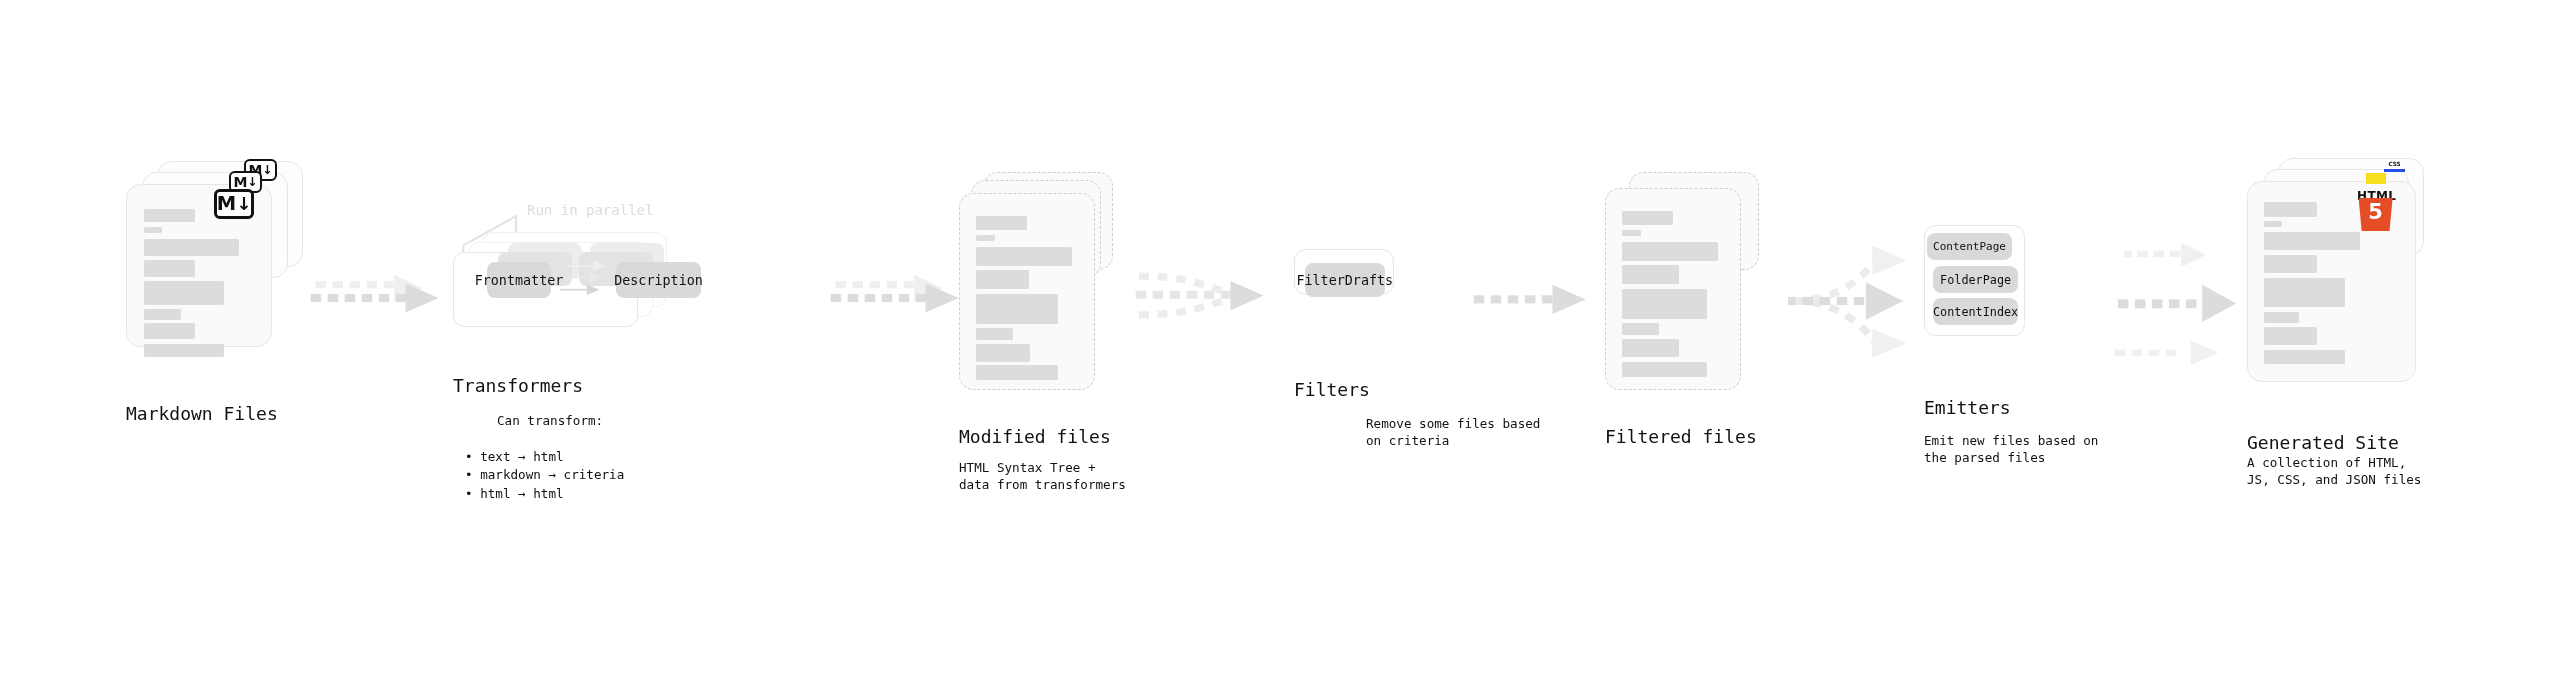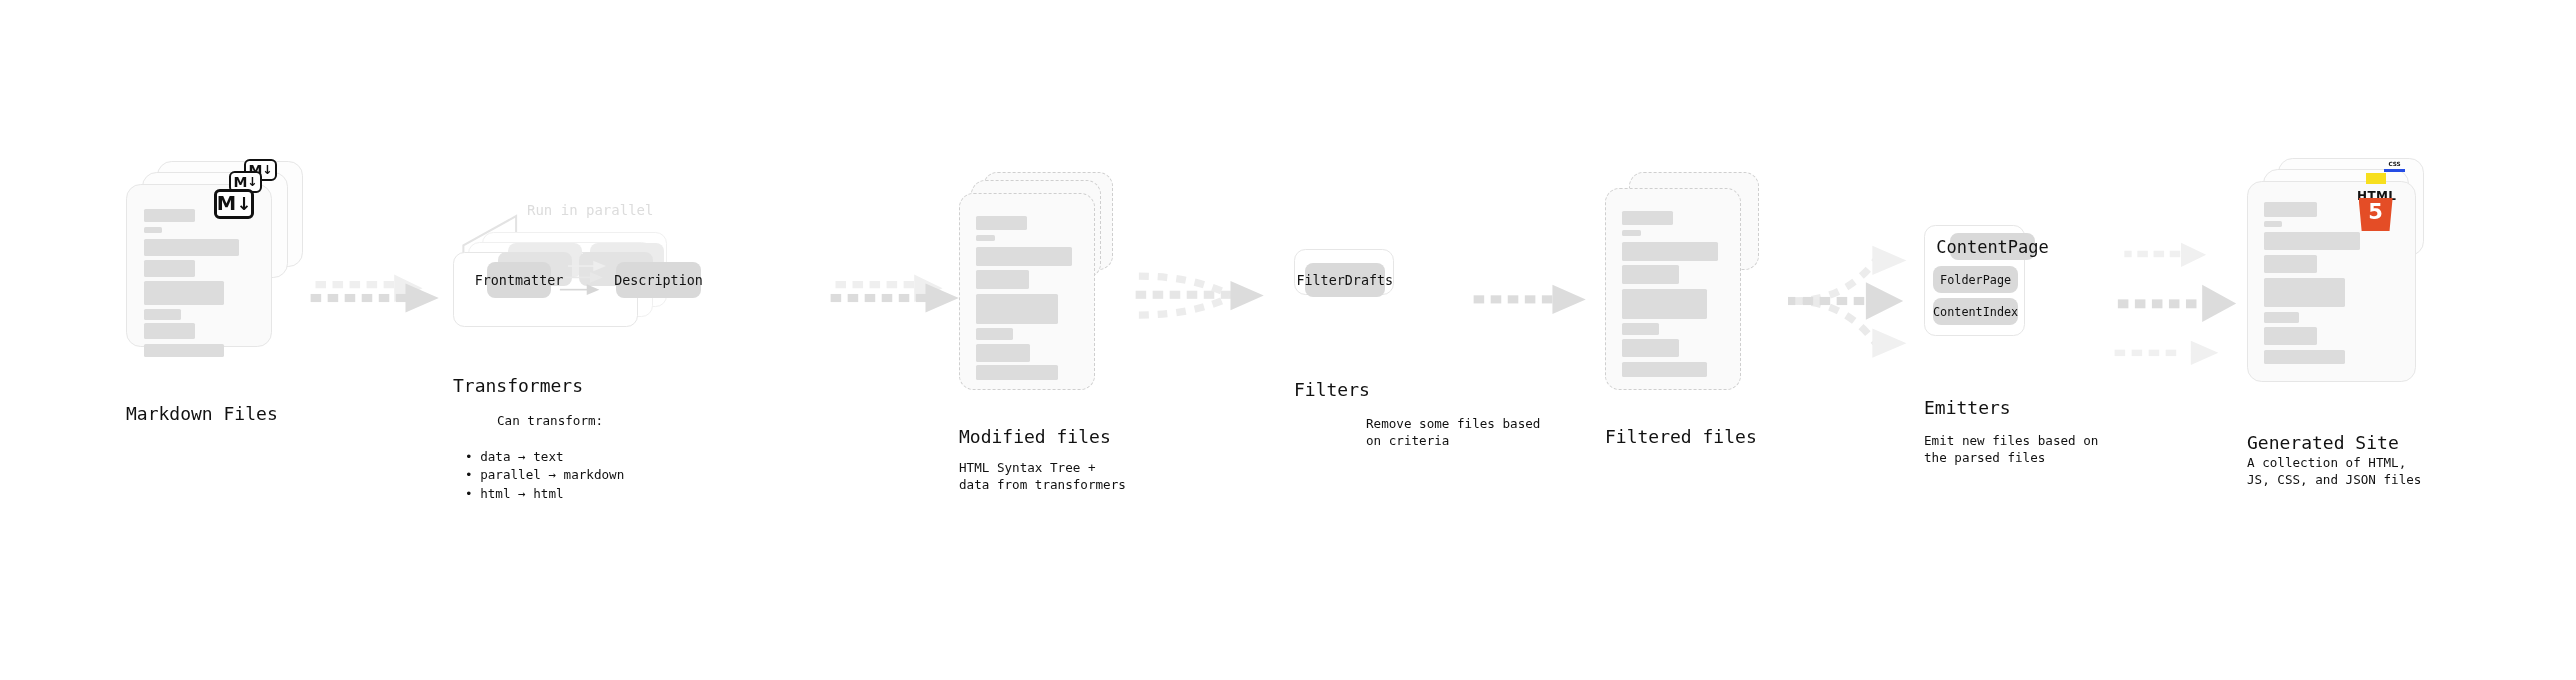--- a/index.html
+++ b/index.html
@@ -181,24 +181,24 @@
       </g>
     </svg>
 
     <div class="chip" style="left:34px;top:30px;width:64px;height:36px;">Frontmatter</div>
     <div class="chip" style="left:163px;top:30px;width:85px;height:36px;">Description</div>
   </div>
 
   <div class="title" style="left:453px;top:375px;">Transformers</div>
   <div class="sub" style="left:453px;top:413px;margin-left:44px;">Can transform:</div>
   <div class="sub" style="left:465px;top:432px;">
-    <span>•&nbsp;</span><span>data → text</span>
+    <span>•&nbsp;</span><span>text → html</span>
   </div>
   <div class="sub" style="left:465px;top:450px;">
-    <span>•&nbsp;</span><span>parallel → markdown</span>
+    <span>•&nbsp;</span><span>markdown → criteria</span>
   </div>
   <div class="sub" style="left:465px;top:469px;">
     <span>•&nbsp;</span><span>html → html</span>
   </div>
 
   <svg class="ovl" style="left:829px;top:276px;width:146px;height:57px;" viewBox="0 0 180 70" width="146" height="57">
     <g fill="#efefef">
       <rect x="8" y="6" width="13" height="9"></rect>
         <rect x="29" y="6" width="13" height="9"></rect>
       <rect x="50" y="6" width="13" height="9"></rect>
@@ -291,21 +291,21 @@
       <rect x="0" y="75" width="9" height="10"></rect>
         <rect x="18" y="75" width="13" height="10"></rect>
       <rect x="39" y="75" width="13" height="10"></rect>
         <rect x="60" y="75" width="13" height="10"></rect>
       <rect x="81" y="75" width="13" height="10"></rect>
       <polygon points="96,57 142,80 96,103"></polygon>
     </g>
   </svg>
 
   <div class="pbox" style="left:1924px;top:225px;width:101px;height:111px;">
-    <div class="chip" style="left:25px;top:7.3px;width:85px;height:27px;font-size:17px;">ContentPage</div>
+    <div class="chip" style="left:2px;top:7.3px;width:85px;height:27px;font-size:11px;">ContentPage</div>
     <div class="chip" style="left:8.1px;top:40px;width:85px;height:27px;font-size:11.8px;">FolderPage</div>
     <div class="chip" style="left:8.1px;top:72px;width:85px;height:27px;font-size:11.8px;">ContentIndex</div>
   </div>
   <div class="title" style="left:1924px;top:397px;">Emitters</div>
   <div class="sub" style="left:1924px;top:433px;">Emit new files based on
 the parsed files</div>
 
   <svg class="ovl" style="left:2113px;top:236px;width:154px;height:130px;" viewBox="0 0 190 160" width="154" height="130">
     <g fill="#f0f0f0">
       <rect x="14" y="18" width="9" height="8"></rect>

